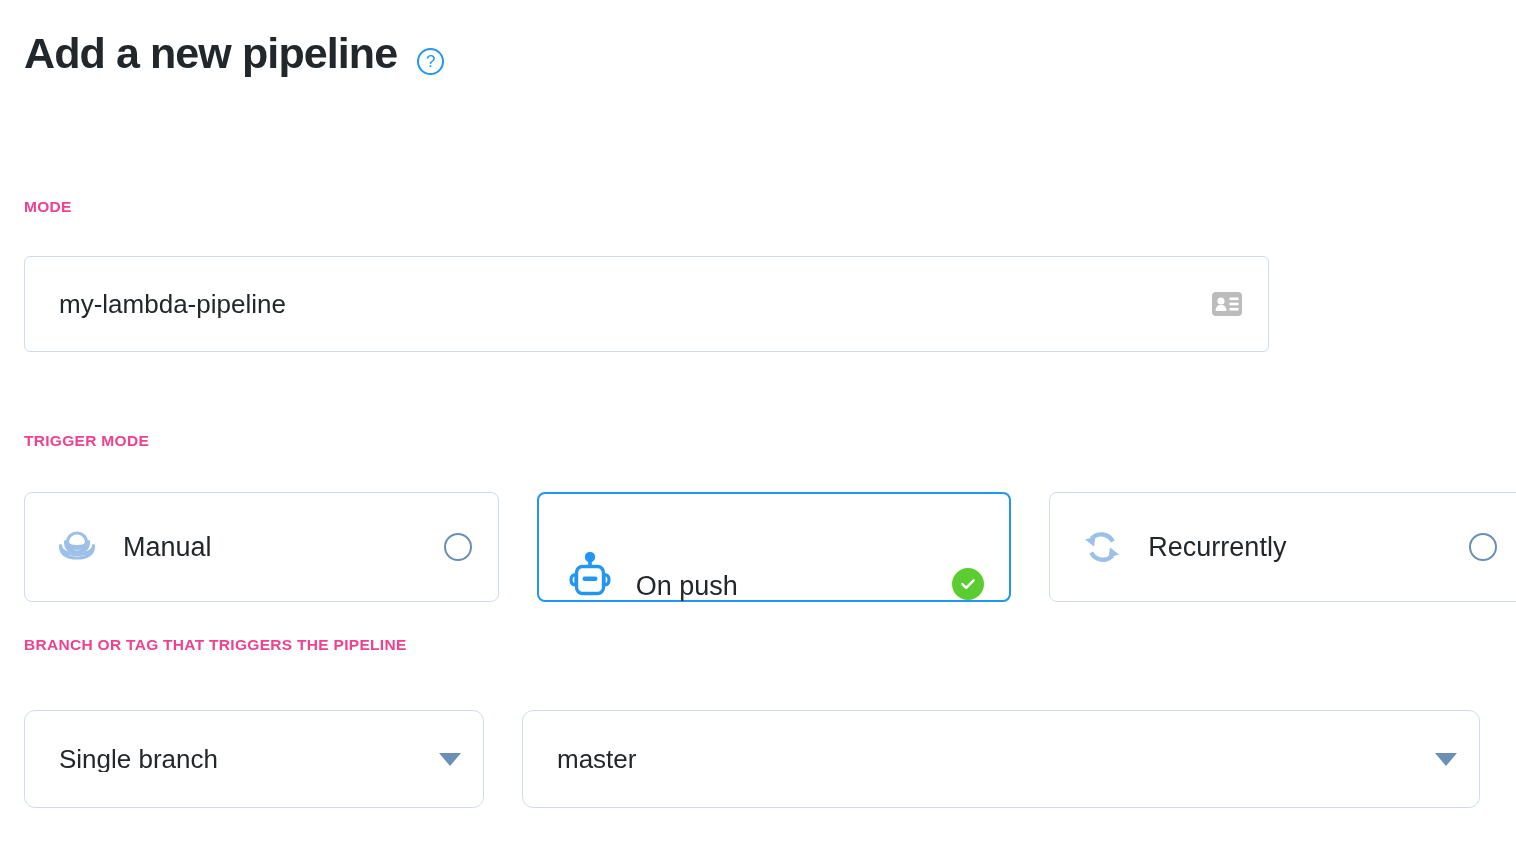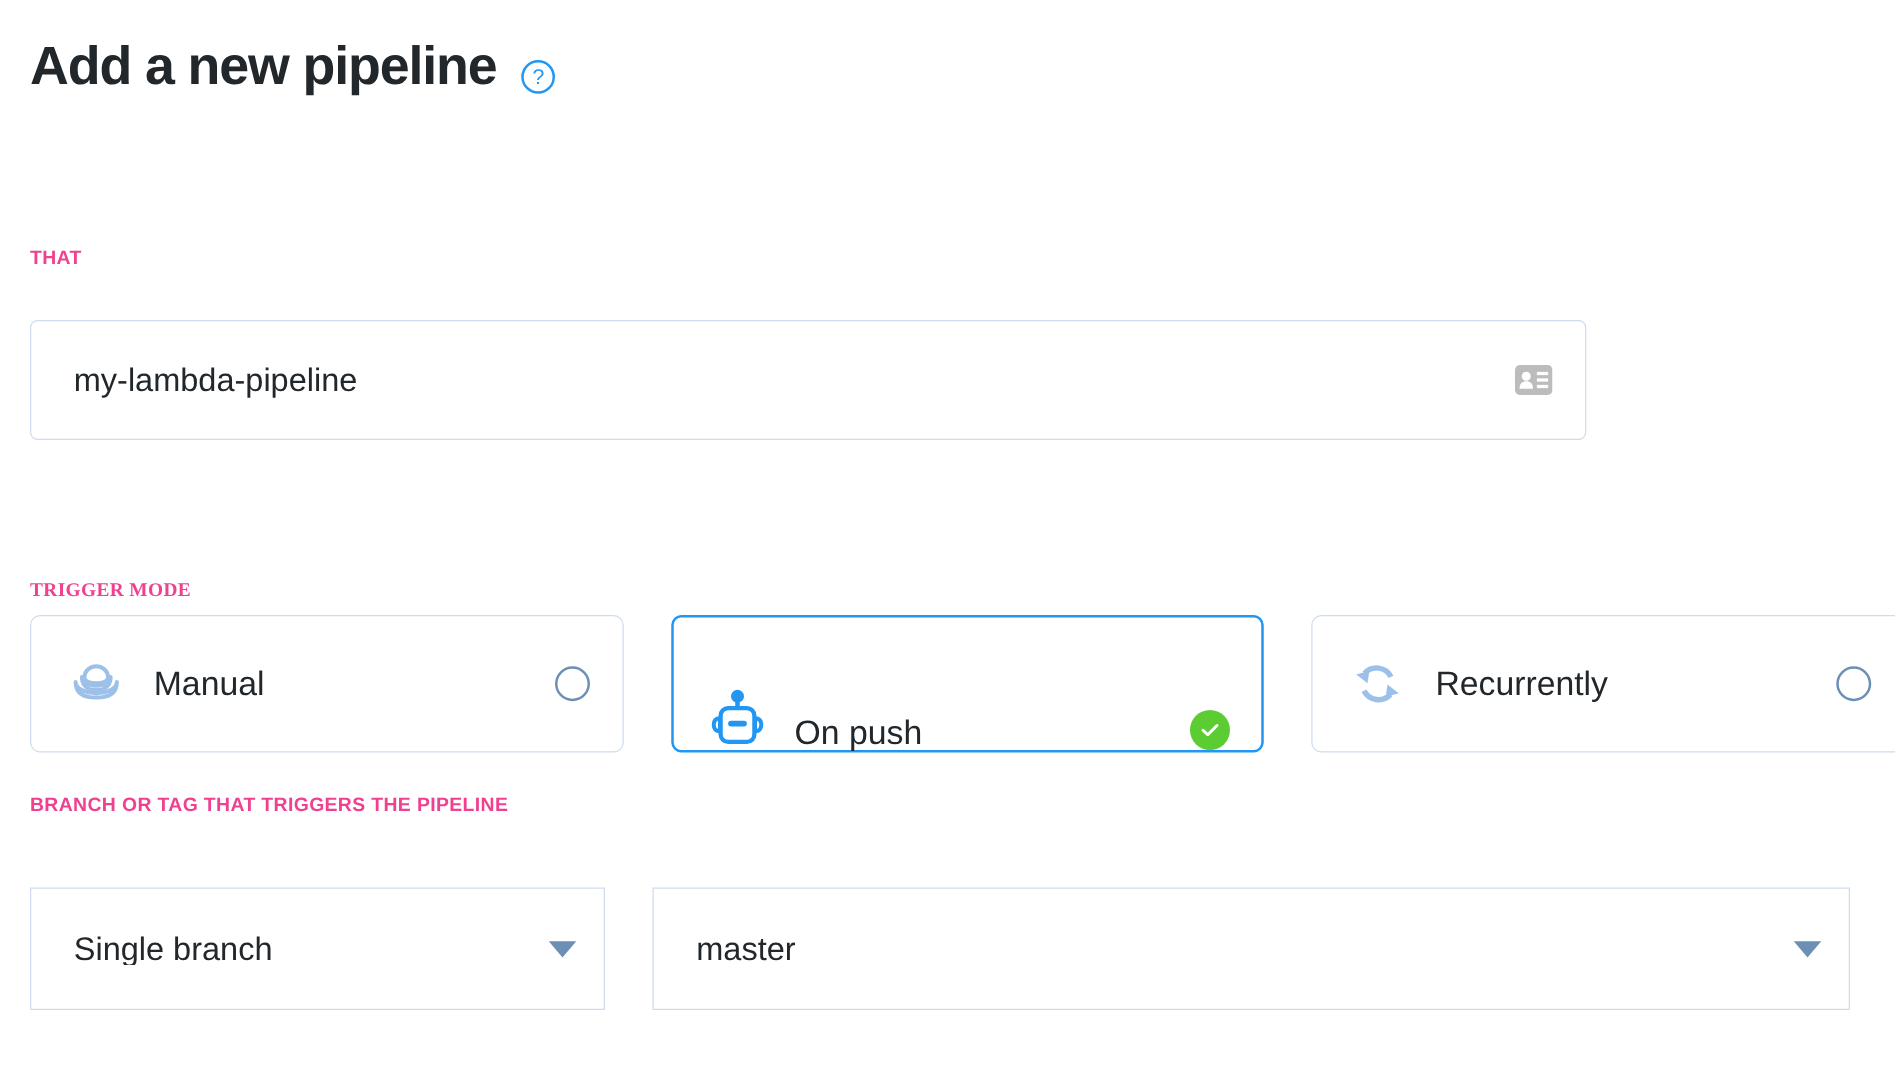--- a/index.html
+++ b/index.html
@@ -42,21 +42,21 @@
   
   .section-label {
     position: absolute;
     font-size: 15.5px;
     font-weight: bold;
     letter-spacing: 0.3px;
     color: #ef4190;
     white-space: nowrap;
   }
   #label-name { left: 24px; top: 198px; }
-  #label-trigger { left: 24px; top: 464px; font-family: Liberation Serif, serif; }
+  #label-trigger { left: 24px; top: 432px; }
   #label-branch { left: 24px; top: 636px; }
 
   
   .name-field {
     position: absolute;
     left: 24px; top: 256px;
     width: 1245px; height: 96px;
     border: 1px solid #cfdcef;
     border-radius: 6px;
     background: #fff;
@@ -133,21 +133,21 @@
   .select-row {
     position: absolute;
     left: 24px; top: 710px;
     width: 1456px;
     display: flex;
     gap: 38px;
   }
   .select-box {
     height: 98px;
     border: 1px solid #cfdcef;
-    border-radius: 0;
+    border-radius: 11px;
     background: #fff;
     display: flex;
     align-items: center;
     padding: 0 22px 0 34px;
     cursor: pointer;
     position: relative;
   }
   #select-branch-type { width: 460px; flex: 0 0 460px; }
   #select-branch-name { flex: 1 1 auto; }
   .select-value {
@@ -172,21 +172,21 @@
 
 <div class="page">
 
   <div class="title-row">
     <div class="page-title">Add a new pipeline</div>
     <div class="help-icon">
       <span>?</span>
     </div>
   </div>
 
-  <div class="section-label" id="label-name">THAT</div>
+  <div class="section-label" id="label-name">MODE</div>
 
   <div class="name-field">
     <input class="name-input" type="text" value="my-lambda-pipeline" style="">
     <span class="id-card-icon">
       <svg width="30" height="24" viewBox="0 0 30 24" xmlns="http://www.w3.org/2000/svg">
         <rect x="0" y="0" width="30" height="24" rx="4" ry="4" fill="#bcbcbc"></rect>
         <circle cx="9" cy="9" r="3.6" fill="#ffffff"></circle>
         <path d="M3.6 19 C3.6 14.6 6 13 9 13 C12 13 14.4 14.6 14.4 19 Z" fill="#ffffff"></path>
         <rect x="17.5" y="5.5" width="9" height="2.6" fill="#ffffff"></rect>
         <rect x="17.5" y="10.7" width="9" height="2.6" fill="#ffffff"></rect>

